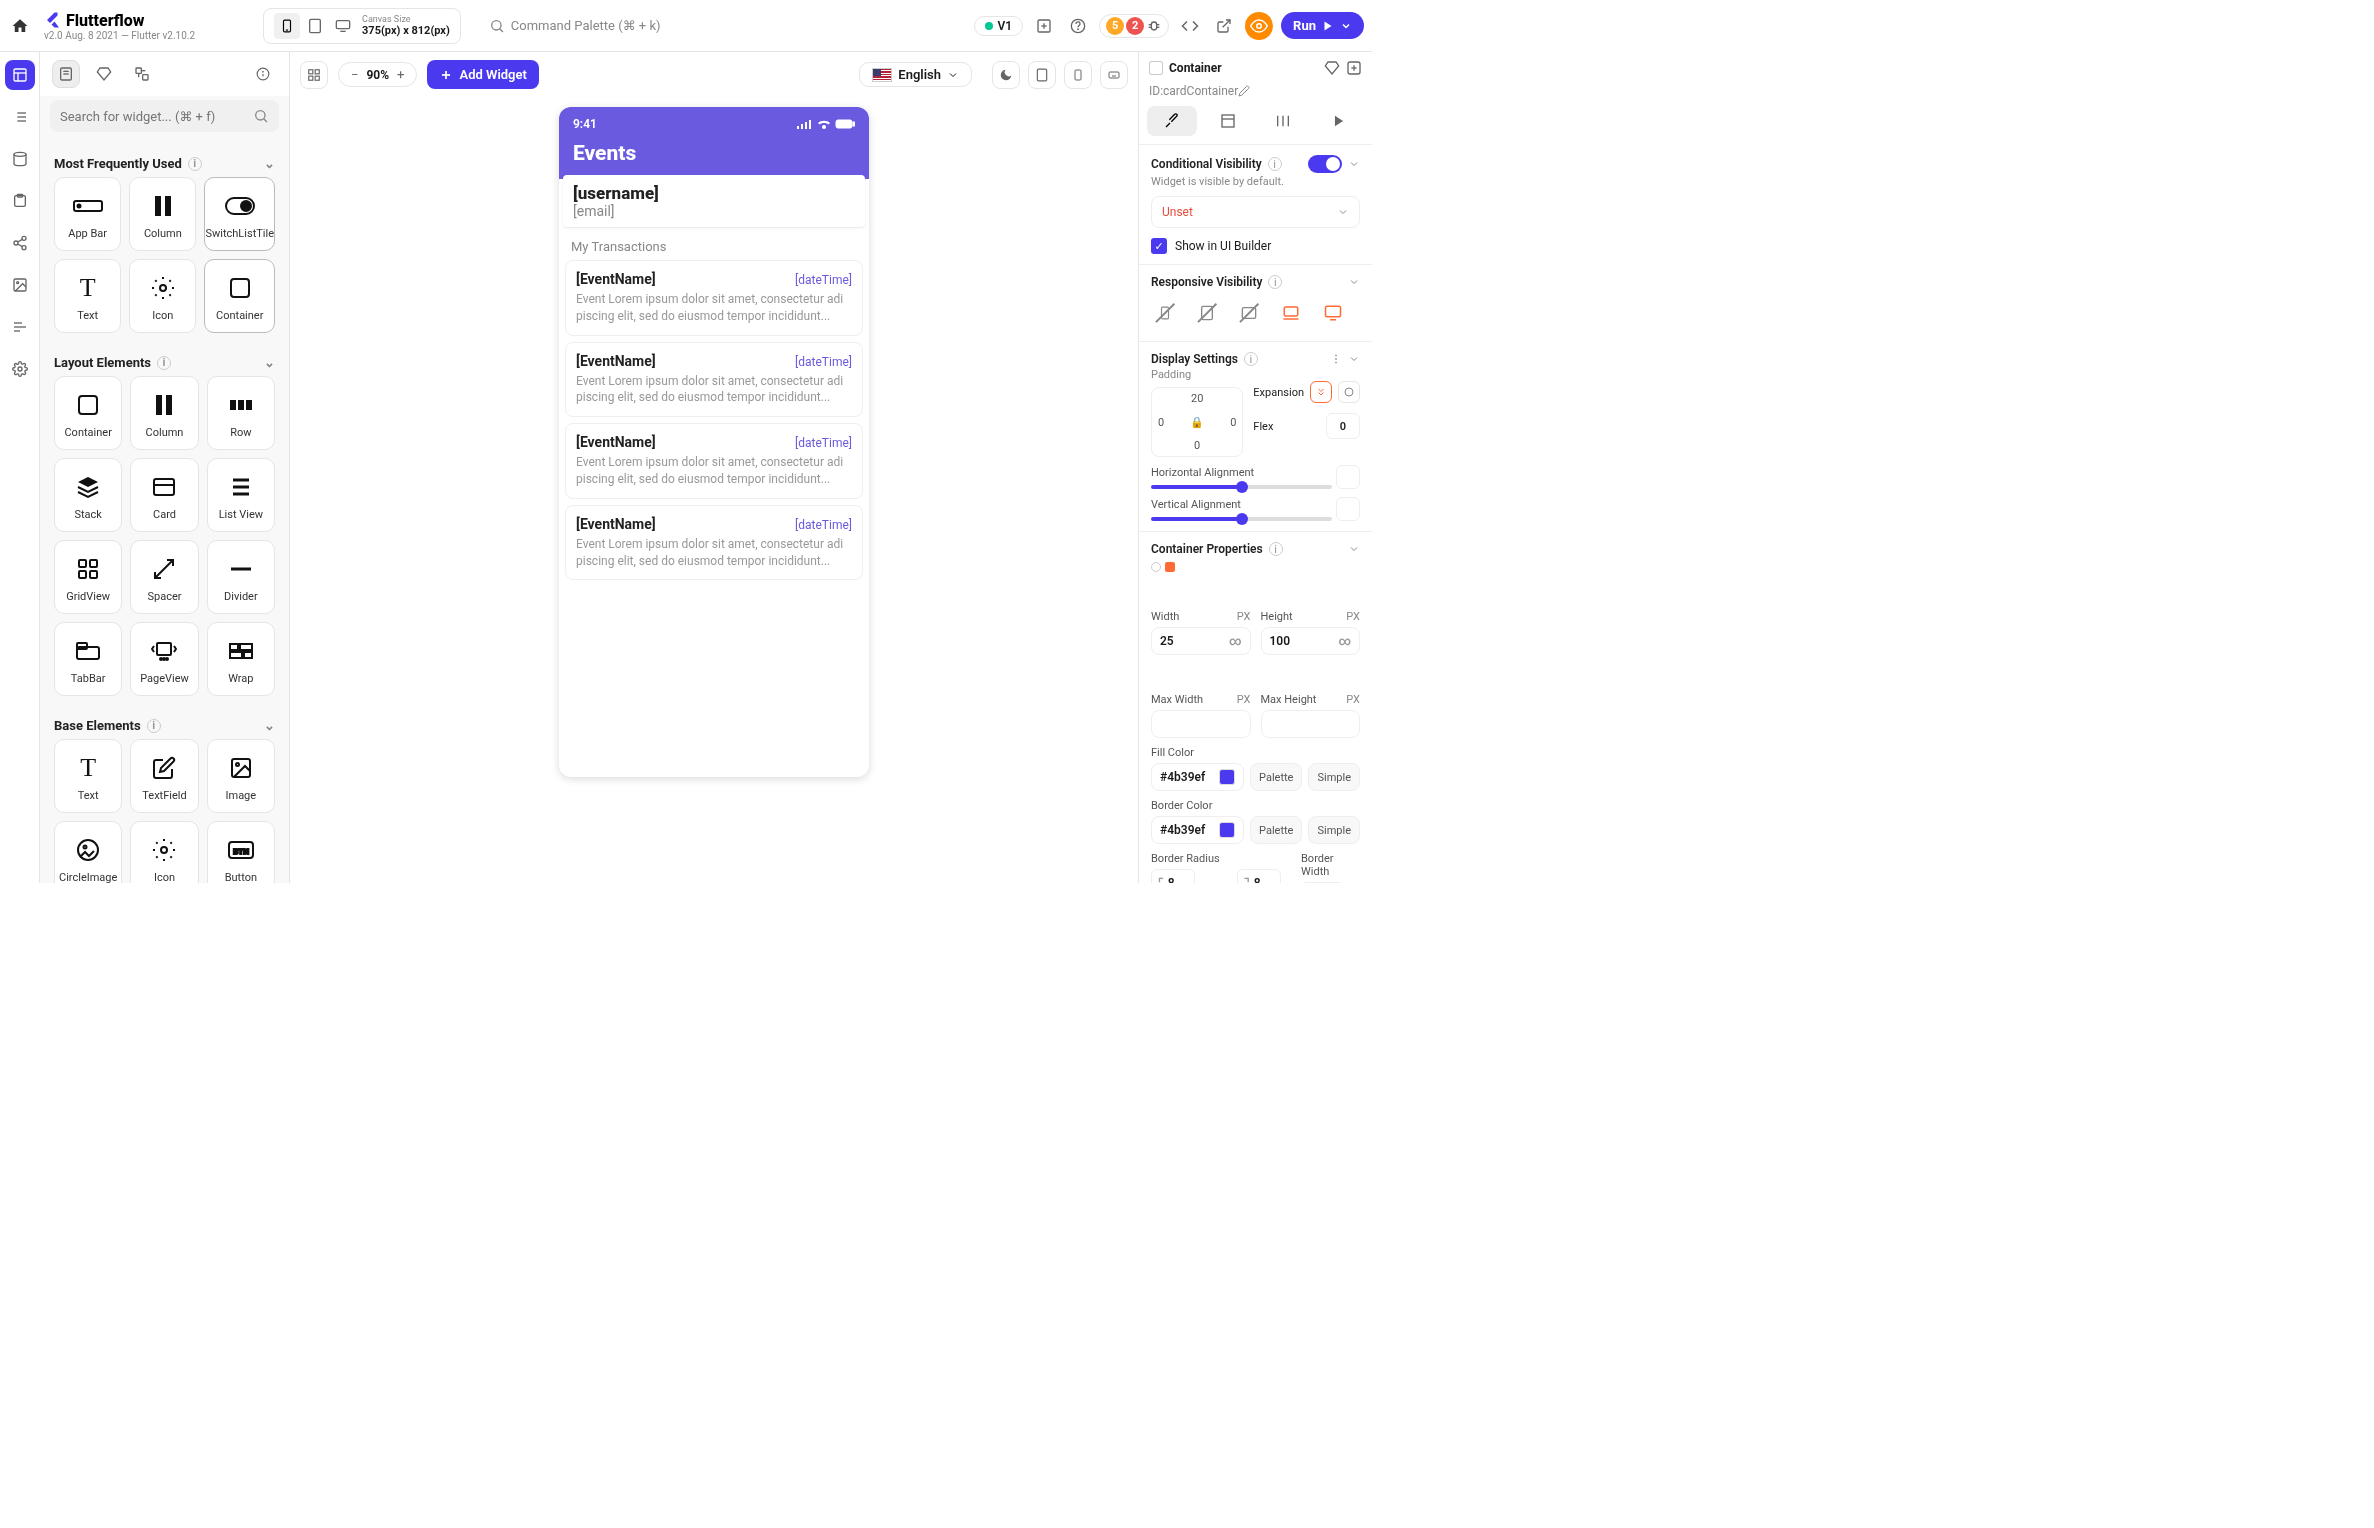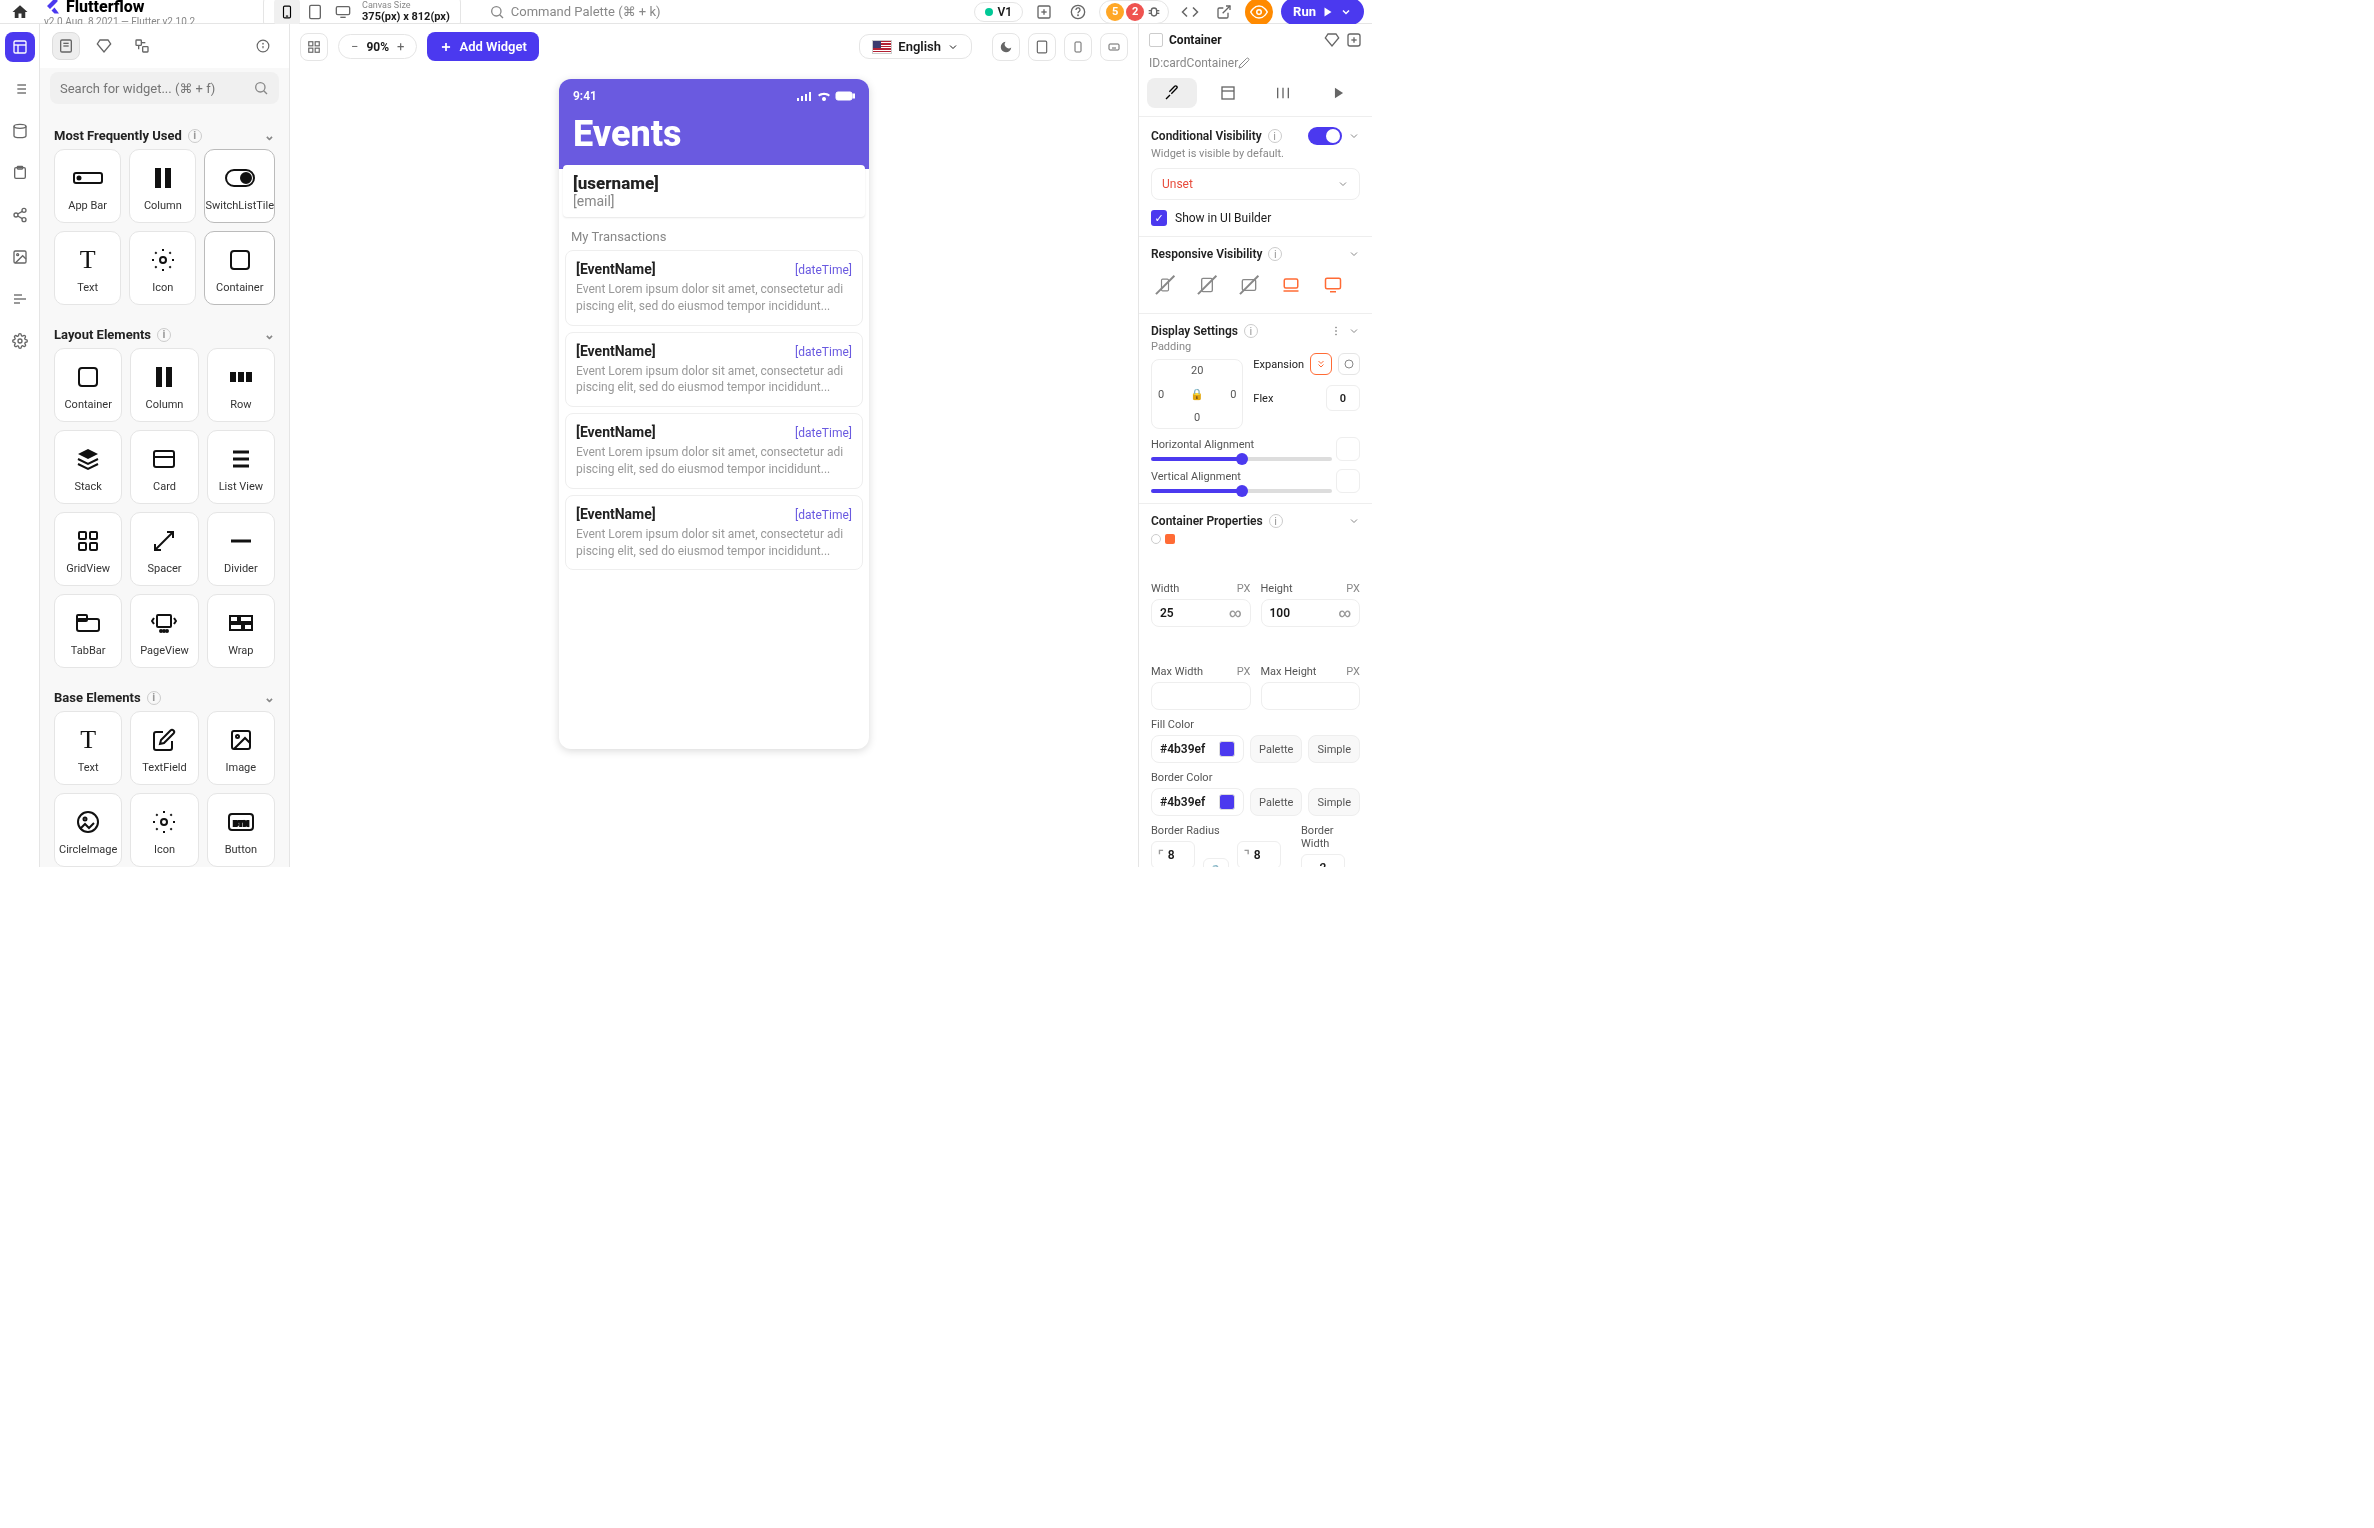--- a/index.html
+++ b/index.html
@@ -1,19 +1,19 @@
 <!DOCTYPE html>
 <html><head>
 <meta charset="utf-8">
 <style>
 * { margin: 0; padding: 0; box-sizing: border-box; font-family: -apple-system, BlinkMacSystemFont, "Segoe UI", Roboto, sans-serif; }
 body { background: #fff; color: #1a1a1a; font-size: 13px; overflow: hidden; width: 1372px; height: 883px; }
 
 
-.topbar { display: flex; align-items: center; height: 24px; border-bottom: 1px solid #e5e5e5; padding: 0 8px; gap: 8px; }
+.topbar { display: flex; align-items: center; height: 52px; border-bottom: 1px solid #e5e5e5; padding: 0 8px; gap: 8px; }
 .home-btn { width: 24px; height: 24px; display:flex; align-items:center; justify-content:center; color:#333; }
 .logo-block { display:flex; flex-direction:column; padding-left:4px; }
 .logo-row { display:flex; align-items:center; gap:4px; }
 .logo-row svg { color:#4b39ef; }
 .logo-name { font-weight:800; font-size:16px; color:#000; }
 .logo-sub { font-size:10px; color:#888; }
 .device-group { display:flex; align-items:center; gap:2px; border:1px solid #e5e5e5; border-radius:8px; padding:4px 10px; margin-left:60px; }
 .device-btn { width:26px; height:26px; display:flex; align-items:center; justify-content:center; color:#666; border-radius:4px; }
 .device-btn.active { background:#f0f0f0; color:#000; }
 .canvas-size { display:flex; flex-direction:column; margin-left:4px; font-size:10px; }
@@ -62,21 +62,21 @@
 .ct-spacer { flex:1; }
 .lang-sel { display:flex; align-items:center; gap:6px; border:1px solid #e5e5e5; border-radius:10px; padding:4px 12px; background:#fff; font-weight:600; }
 .flag { width:20px; height:14px; background:linear-gradient(180deg,#b22234 7%,#fff 7%,#fff 14%,#b22234 14%,#b22234 21%,#fff 21%,#fff 28%,#b22234 28%,#b22234 35%,#fff 35%,#fff 42%,#b22234 42%,#b22234 49%,#fff 49%,#fff 56%,#b22234 56%,#b22234 63%,#fff 63%,#fff 70%,#b22234 70%,#b22234 77%,#fff 77%,#fff 84%,#b22234 84%,#b22234 91%,#fff 91%); position:relative; border:1px solid #ccc; }
 .flag::before { content:''; position:absolute; top:0; left:0; width:8px; height:7px; background:#3c3b6e; }
 .ct-right-group { display:flex; align-items:center; gap:8px; margin-left:10px; }
 
 .device-frame { width:310px; height:670px; background:#fff; border-radius:12px; box-shadow:0 2px 8px rgba(0,0,0,0.15); overflow:hidden; margin:10px auto; position:relative; }
 .device-header { background:#6a5ae0; color:#fff; padding:10px 14px 14px; }
 .status-row { display:flex; justify-content:space-between; font-size:12px; font-weight:600; }
 .status-icons { display:flex; gap:4px; align-items:center; }
-.app-title { font-size:36px; font-weight:800; margin-top:10px; }
+.app-title { font-size:21px; font-weight:800; margin-top:10px; }
 .user-card { background:#fff; margin:-4px 4px 6px; border-radius:4px; padding:8px 10px; box-shadow:0 1px 2px rgba(0,0,0,0.1); }
 .user-name { font-weight:800; font-size:17px; color:#222; }
 .user-email { color:#888; font-size:14px; }
 .section-lbl { color:#888; font-size:13px; padding:6px 12px; }
 .tx-list { padding:0 6px; display:flex; flex-direction:column; gap:6px; }
 .tx-card { background:#fff; border:1px solid #eee; border-radius:8px; padding:10px; }
 .tx-head { display:flex; justify-content:space-between; align-items:baseline; }
 .tx-name { font-weight:700; font-size:14px; color:#222; }
 .tx-date { font-size:12px; color:#6a5ae0; }
 .tx-desc { font-size:12px; color:#999; margin-top:4px; line-height:1.4; }

